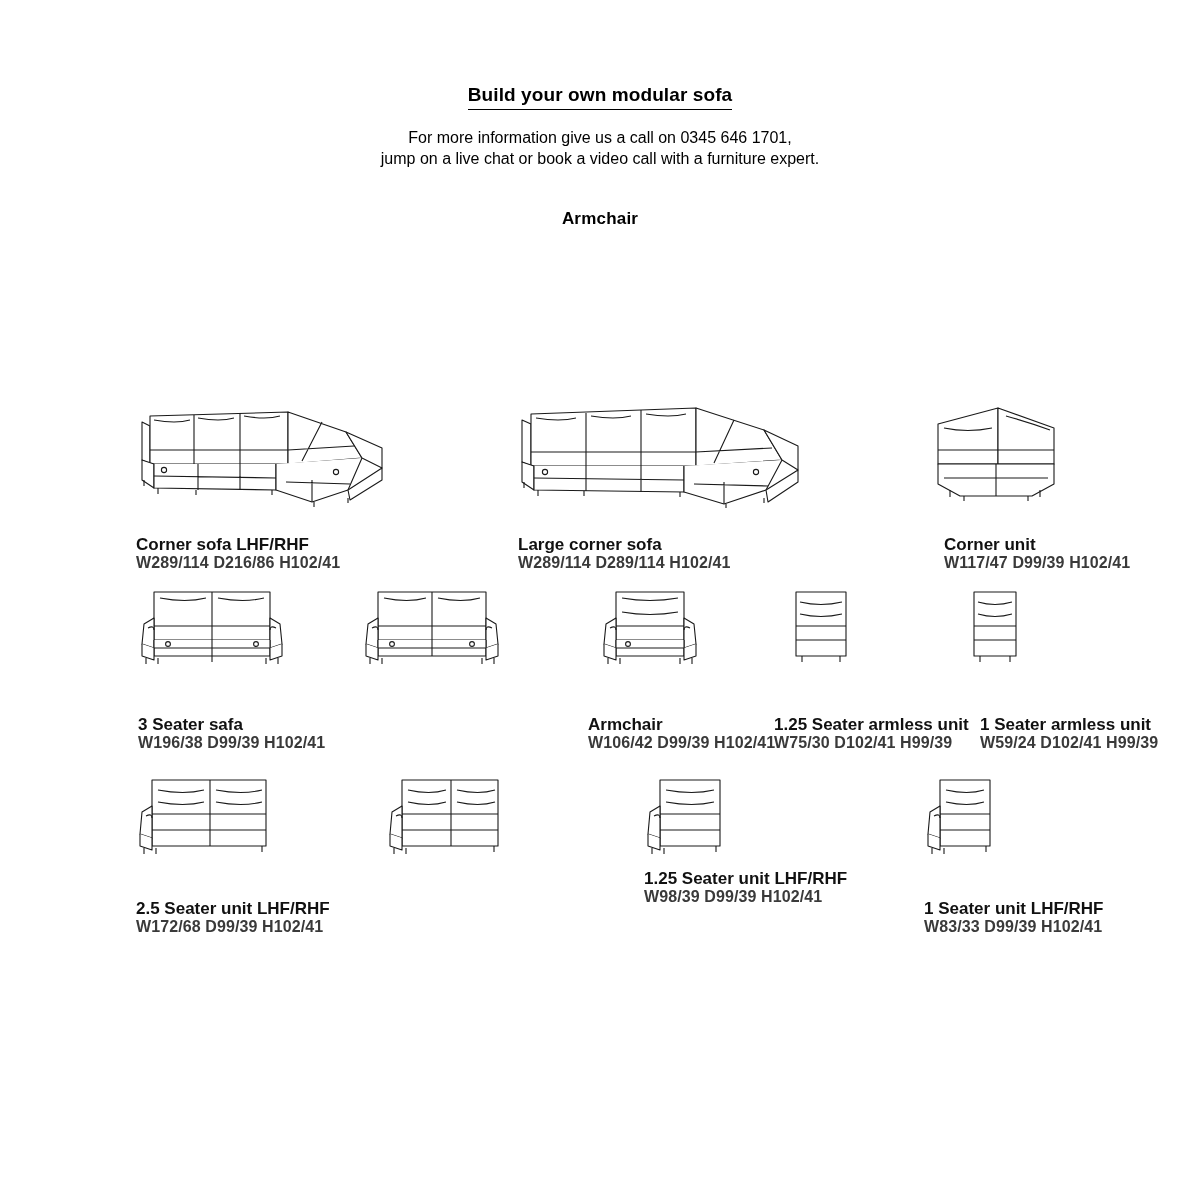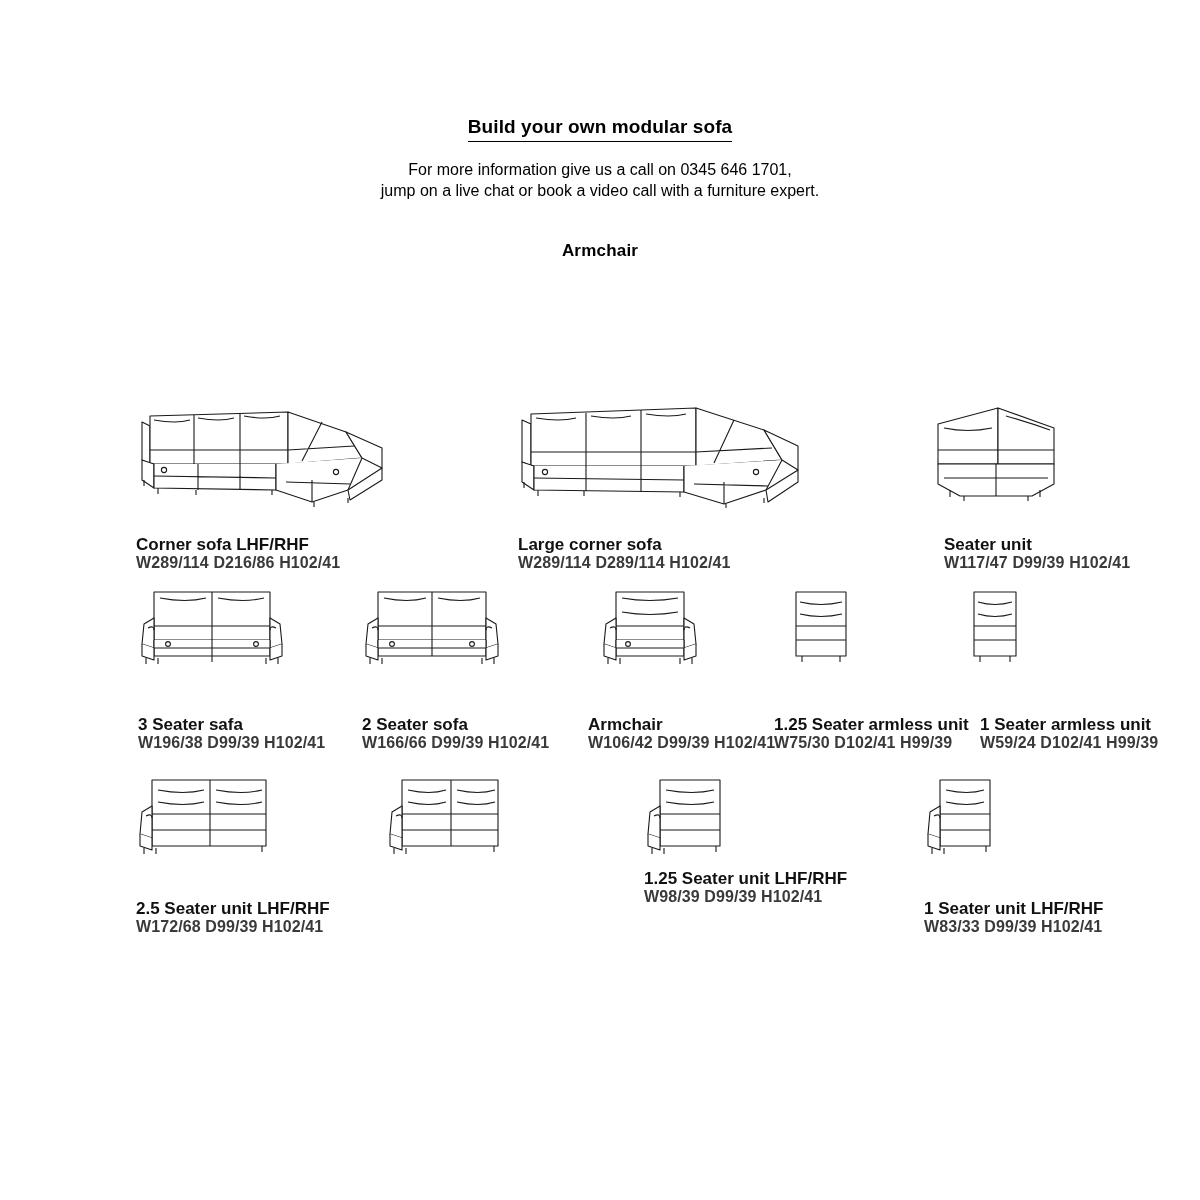--- a/index.html
+++ b/index.html
@@ -19,21 +19,21 @@
 
   .page {
     width: 1200px;
     height: 1200px;
     position: relative;
   }
 
   
   .header {
     text-align: center;
-    padding-top: 116px;
+    padding-top: 84px;
   }
   .title {
     font-size: 19px;
     font-weight: bold;
     letter-spacing: 0.1px;
     display: inline-block;
     border-bottom: 1.5px solid #000;
     padding-bottom: 3px;
     line-height: 22px;
   }
@@ -193,21 +193,21 @@
             <path d="M8 30 q24 5 48 0 M70 18 q22 6 44 14"></path>
 
             <path d="M2 66 L2 86 L24 98 L96 98 L118 86 L118 66 Z" fill="#fff"></path>
             <path d="M8 80 L112 80"></path>
             <path d="M60 66 L60 98"></path>
 
             <path d="M14 92 L14 99 M104 92 L104 99 M28 98 L28 103 M92 98 L92 103"></path>
           </svg>
         </div>
         <div class="caption" style="margin-top:30px;">
-          <div class="label">Seater unit</div>
+          <div class="label">Corner unit</div>
           <div class="dims">W117/47 D99/39 H102/41</div>
         </div>
       </div>
     </div>
 
     <div class="row row-2">
 
       <div class="item" style="left:138px; width:240px;">
         <div class="art">
           <svg width="148" height="96" viewBox="0 0 148 96" fill="none" stroke="#1a1a1a" stroke-width="1.1" stroke-linejoin="round">
@@ -247,24 +247,20 @@
             <path d="M124 40 L134 46 L136 66 L124 70 Z" fill="#fff"></path>
             <path d="M10 50 q6 -3 6 2 M130 50 q-6 -3 -6 2"></path>
             <path d="M16 62 L16 78 L124 78 L124 62" fill="#fff"></path>
             <path d="M16 70 L124 70 M70 62 L70 78"></path>
             <path d="M4 66 L4 78 L16 82 L16 70" fill="#fff"></path>
             <path d="M136 66 L136 78 L124 82 L124 70" fill="#fff"></path>
             <path d="M20 80 L20 86 M120 80 L120 86 M8 80 L8 86 M132 80 L132 86"></path>
             <circle cx="30" cy="66" r="2.4"></circle>
             <circle cx="110" cy="66" r="2.4"></circle>
           </svg>
-        </div>
-        <div class="caption" style="margin-top:44px;">
-          <div class="label">2 Seater sofa</div>
-          <div class="dims">W166/66 D99/39 H102/41</div>
         </div>
       </div>
 
       <div class="item" style="left:588px; width:180px;">
         <div class="art" style="margin-left:10px;">
           <svg width="104" height="96" viewBox="0 0 104 96" fill="none" stroke="#1a1a1a" stroke-width="1.1" stroke-linejoin="round">
             <path d="M18 14 L18 62 L86 62 L86 14 Z" fill="#fff"></path>
             <path d="M18 48 L86 48"></path>
             <path d="M24 20 q28 5 56 0 M24 34 q28 5 56 0"></path>
             <path d="M18 40 L8 46 L6 66 L18 70 Z" fill="#fff"></path>

